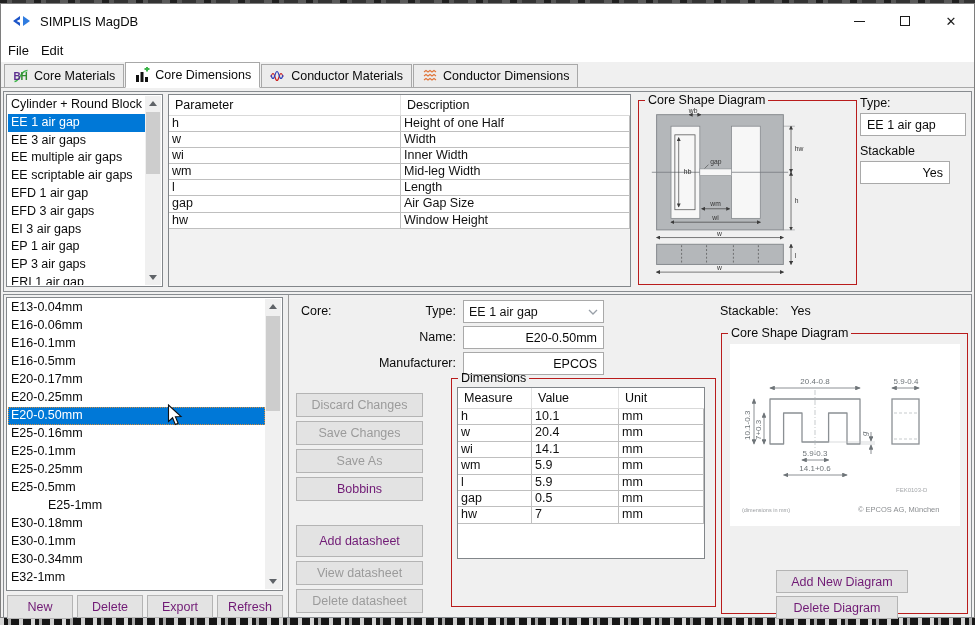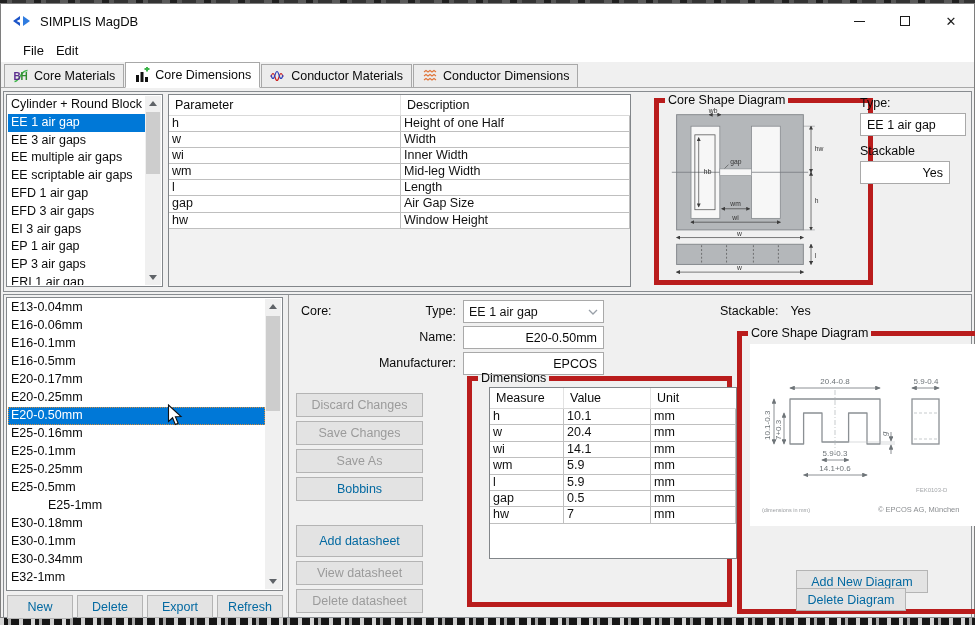--- a/index.html
+++ b/index.html
@@ -20,21 +20,21 @@
   .titlebar { height:34px; background:#ffffff; display:flex; align-items:center; position:relative; }
   .app-icon { margin-left:11px; width:20px; height:14px; display:inline-block; }
   .title-text { margin-left:8px; font-size:13px; color:#0a0a0a; }
   .win-controls { position:absolute; right:0; top:0; height:34px; display:flex; }
   .win-btn { width:46px; height:34px; display:flex; align-items:center; justify-content:center; color:#1a1a1a; }
   .glyph-min { width:11px; height:1px; background:#1a1a1a; display:block; }
   .glyph-max { width:10px; height:10px; border:1px solid #1a1a1a; display:block; background:transparent; }
   .glyph-close { font-size:13px; line-height:1; }
 
   
-  .menubar { height:24px; background:#ffffff; display:flex; align-items:center; padding-left:16px; }
+  .menubar { height:24px; background:#ffffff; display:flex; align-items:center; padding-left:1px; }
   .menu-item { padding:2px 6px; font-size:13px; color:#0a0a0a; }
 
   
   .tabbar { height:26px; background:#f0f0f0; display:flex; align-items:flex-end; padding-left:3px; border-bottom:1px solid #a8a8a8; }
   .tab { display:flex; align-items:center; gap:5px; height:23px; padding:0 8px; background:#ececec; border:1px solid #a8a8a8; border-bottom:none; margin-right:1px; font-size:12.5px; color:#0a0a0a; }
   .tab.active { height:26px; background:#ffffff; position:relative; margin-bottom:-1px; border-bottom:1px solid #ffffff; }
   .tab .ticon { width:16px; height:16px; display:inline-block; }
 
   
   .panel { position:absolute; left:2px; width:969px; border:1px solid #888c90; background:#f0f0f0; }
@@ -57,31 +57,31 @@
   .sb-thumb { position:absolute; left:1px; width:14px; background:#cdcdcd; }
 
   
   .gridtable { position:absolute; background:#f2f2f2; border:1px solid #82868a; overflow:hidden; }
   .gt-header { display:flex; background:#ffffff; border-bottom:1px solid #d9d9d9; }
   .gt-header .cell { padding:3px 0 3px 6px; font-size:12.5px; color:#0a0a0a; border-right:1px solid #e3e3e3; }
   .gt-row { display:flex; background:#ffffff; }
   .gt-row .cell { padding:0 0 0 3px; border-right:1px solid #bfbfbf; border-bottom:1px solid #bfbfbf; overflow:hidden; white-space:nowrap; }
 
   
-  fieldset.group { border:5px solid #b91c1c; position:absolute; background:transparent;margin-left:16px; }
+  fieldset.group { border:1px solid #b91c1c; position:absolute; background:transparent; }
   fieldset.group legend { font-size:12.5px; color:#0a0a0a; margin-left:6px; padding:0 3px; }
 
   
   .field { background:#ffffff; border:1px solid #a9a9a9; font-size:12.5px; color:#0a0a0a; display:flex; align-items:center; }
   .field.right { justify-content:flex-end; padding-right:6px; }
   .field.left { padding-left:6px; }
   .label { font-size:12.5px; color:#0a0a0a; }
 
   
-  .btn { background:#e3e3e3; border:1px solid #b4b4b4; font-size:12.5px; color:#0369a1; display:flex; align-items:center; justify-content:center; font-family:"Liberation Sans",sans-serif; }
+  .btn { background:#e3e3e3; border:1px solid #b4b4b4; font-size:12.5px; color:#701a75; display:flex; align-items:center; justify-content:center; font-family:"Liberation Sans",sans-serif; }
   .btn.disabled { color:#9b9b9b; }
 
   
   .abs { position:absolute; }
   .dropdown { background:#ffffff; border:1px solid #a9a9a9; display:flex; align-items:center; }
   .dropdown .dd-text { flex:1; padding-left:5px; font-size:12.5px; }
   .dropdown .dd-chevron { width:20px; display:flex; align-items:center; justify-content:center; }
 
   .cursor { position:absolute; z-index:50; }
 </style>
@@ -361,21 +361,21 @@
       </div>
     <div class="abs" style="left:292px; top:230px; width:127px; display:flex; flex-direction:column; gap:4px;">
 
     <button class="btn" style="height:32px;">Add datasheet</button>
         <button class="btn disabled" style="height:24px;">View datasheet</button>
         <button class="btn disabled" style="height:24px;">Delete datasheet</button>
       </div>
 
     <fieldset class="group" style="left:447px; top:76px; width:265px; height:236px;">
       <legend>Dimensions</legend>
-      <div class="gridtable" style="position:relative; left:17px; top:2px; width:248px; height:172px; background:#ffffff;">
+      <div class="gridtable" style="position:relative; left:5px; top:2px; width:248px; height:172px; background:#ffffff;">
         <div class="gt-header">
           <div class="cell" style="width:74px;">Measure</div>
           <div class="cell" style="width:87px;">Value</div>
           <div class="cell" style="flex:1; border-right:none;">Unit</div>
         </div>
         <div>
 
         <div class="gt-row" style="height:16.4px;">
               <div class="cell" style="width:74px;">h</div>
               <div class="cell" style="width:87px;">10.1</div>
@@ -459,21 +459,21 @@
           <line x1="164" y1="95" x2="187" y2="95" stroke="#b0b4b8" stroke-width="0.7" stroke-dasharray="3,2"></line>
           <line x1="162" y1="44" x2="189" y2="44" stroke="#6e7478" stroke-width="0.8" marker-start="url(#ar2)" marker-end="url(#ar2)"></line>
           <text x="176" y="40" font-size="8" fill="#6e7478" text-anchor="middle">5.9-0.4</text>
 
           <text x="166" y="148" font-size="6" fill="#a5a8ab">FEK0103-D</text>
           <text x="12" y="168" font-size="5.5" fill="#9a9da0">(dimensions in mm)</text>
           <text x="128" y="168" font-size="7.5" fill="#8a8d90">© EPCOS AG, München</text>
         </svg>
       </div>
       <button class="btn abs" style="left:54px; top:230px; width:132px; height:23px;">Add New Diagram</button>
-      <button class="btn abs" style="left:54px; top:248px; width:110px; height:23px;">Delete Diagram</button>
+      <button class="btn abs" style="left:54px; top:256px; width:122px; height:23px;">Delete Diagram</button>
     </fieldset>
   </div>
 </div>
 
 <div class="cursor" style="left:167px; top:404px;">
   <svg width="18" height="24" viewBox="0 0 18 24">
     <path d="M1.5 1 L1.5 17.5 L5.6 13.8 L8.3 20.5 L11.1 19.3 L8.4 12.8 L14 12.6 Z" fill="#ffffff" stroke="#111" stroke-width="1.1"></path>
   </svg>
 </div>
 

